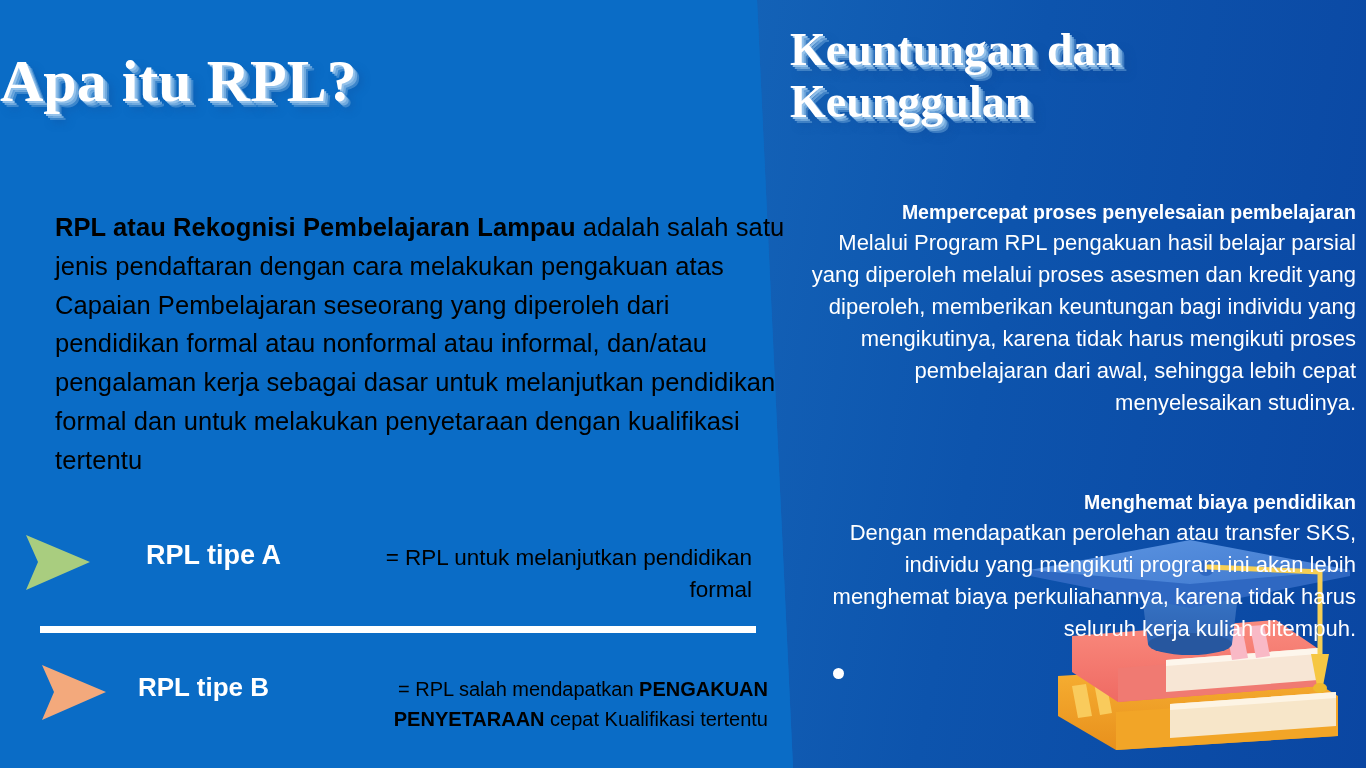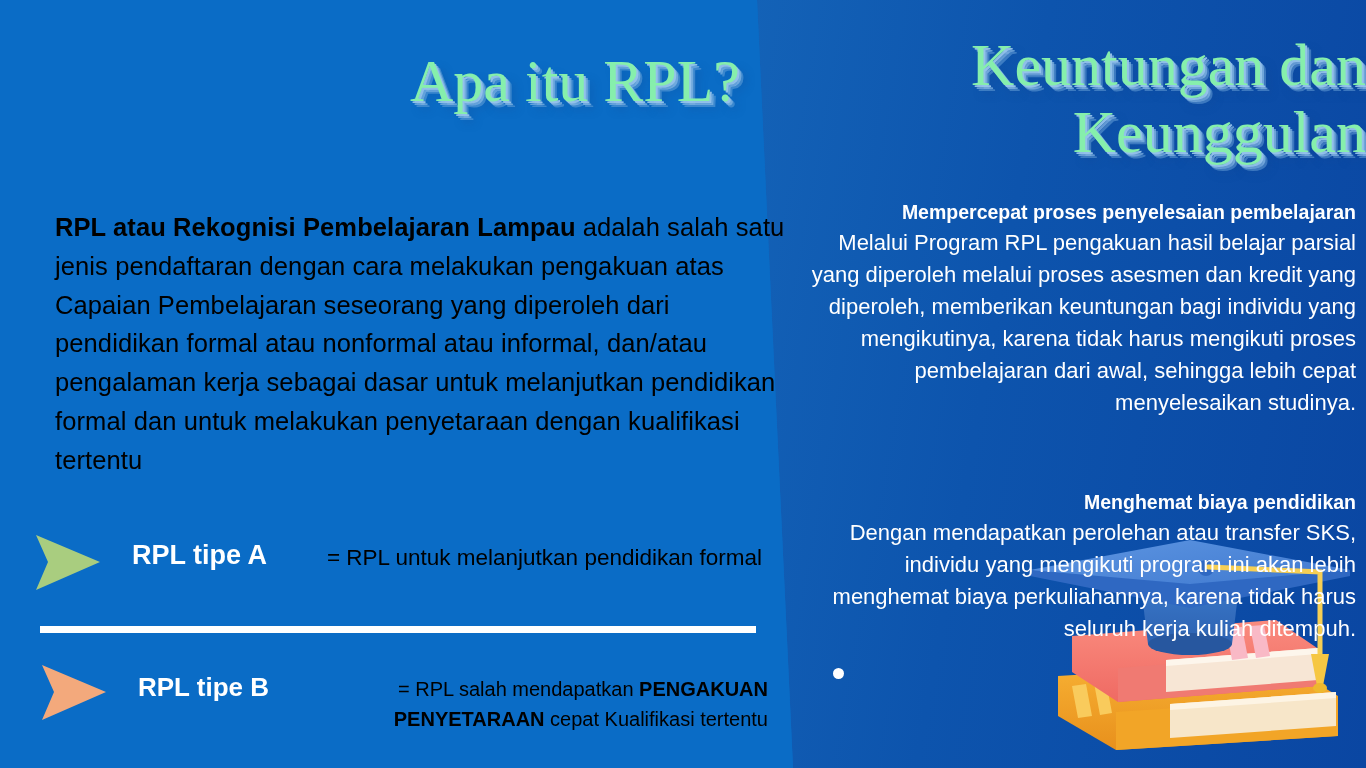--- a/index.html
+++ b/index.html
@@ -33,41 +33,41 @@
     width: 800px;
     height: 768px;
     background: #0a6cc6;
     clip-path: polygon(0 0, 757px 0, 793px 768px, 0 768px);
   }
 
   
   .title {
     position: absolute;
     font-family: "Liberation Serif", serif;
-    color: #86efac;
-    font-weight: normal;
-    text-align: right;
+    color: #ffffff;
+    font-weight: bold;
+    text-align: left;
     line-height: 1.12;
     text-shadow:
        2px 2px 0 rgba(150,195,235,0.95),
        4px 4px 0 rgba(135,185,230,0.70),
        6px 6px 0 rgba(120,175,225,0.45),
        8px 8px 10px rgba(20,70,140,0.35);
   }
   #title-left {
     left: 0;
     top: 48px;
     width: 740px;
     font-size: 60px;
   }
   #title-right {
     left: 790px;
-    top: 32px;
+    top: 24px;
     width: 576px;
-    font-size: 60px;
+    font-size: 46px;
   }
 
   
   .left-body {
     position: absolute;
     left: 55px;
     top: 208px;
     width: 730px;
     color: #000000;
     font-size: 25.5px;
@@ -75,21 +75,21 @@
     letter-spacing: 0.1px;
   }
   .left-body b { font-weight: bold; }
 
   
   .type-row {
     position: absolute;
     display: flex;
     align-items: flex-start;
   }
-  #type-a-row { left: 32px; top: 530px; width: 730px; }
+  #type-a-row { left: 22px; top: 530px; width: 730px; gap: 24px; }
   #type-b-row { left: 38px; top: 660px; width: 730px; }
 
   .arrow {
     flex: 0 0 auto;
     width: 72px;
     height: 62px;
     margin-top: 2px;
   }
   .arrow svg { display: block; width: 100%; height: 100%; }
 

